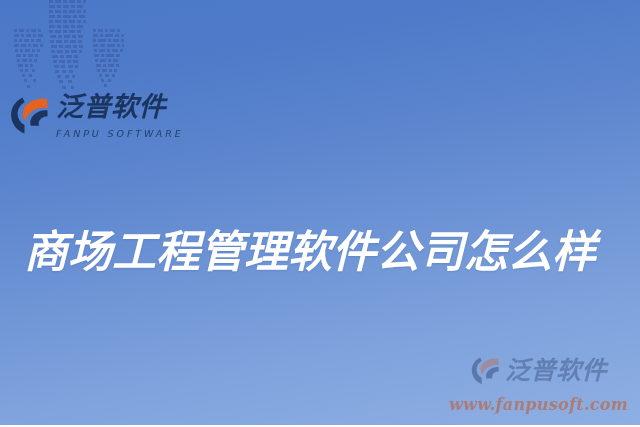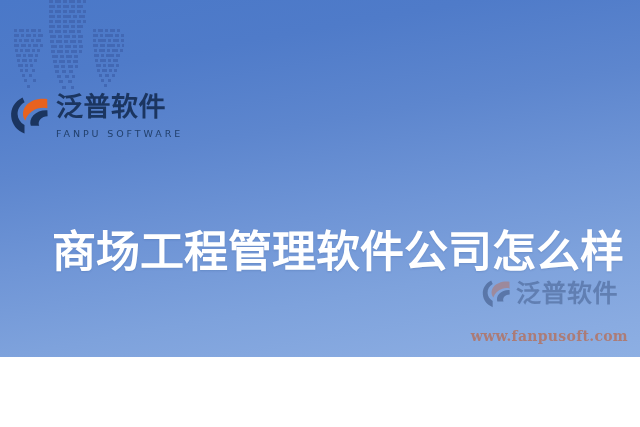--- a/index.html
+++ b/index.html
@@ -8,30 +8,31 @@
     padding: 0;
     background: #ffffff;
   }
   body {
     font-family: "DejaVu Sans", "Liberation Sans", sans-serif;
   }
 
   .banner {
     position: relative;
     width: 640px;
-    height: 357px;
+    height: 425px;
     overflow: hidden;
     background: linear-gradient(170deg,
         #4a78c8 0%,
         #4f7bc9 18%,
         #5d86ce 38%,
         #6f95d6 58%,
         #7ea2dc 76%,
         #89abe1 92%,
         #8dafe3 100%);
+    font-style: italic;
   }
 
   
   .skyline {
     position: absolute;
     left: 6px;
     top: -2px;
     width: 126px;
     height: 100px;
     pointer-events: none;
@@ -75,21 +76,21 @@
     font-weight: 400;
     color: #22406c;
     letter-spacing: 2.9px;
     white-space: nowrap;
     margin-top: 6px;
   }
 
   
   .headline {
     position: absolute;
-    left: 52px;
+    left: 24px;
     top: 196px;
     font-family: "DejaVu Sans", "Liberation Sans", sans-serif;
     font-size: 44px;
     line-height: 54px;
     font-weight: 700;
     color: #ffffff;
     letter-spacing: 0px;
     white-space: nowrap;
     text-shadow: 0 1px 2px rgba(40, 70, 130, 0.18);
   }
@@ -121,27 +122,27 @@
     font-family: "DejaVu Sans", "Liberation Sans", sans-serif;
     font-size: 25px;
     line-height: 28px;
     font-weight: 700;
     color: rgba(40, 62, 104, 0.46);
     letter-spacing: 0.5px;
     white-space: nowrap;
   }
   .wm-url {
     font-family: "DejaVu Serif", "Liberation Serif", serif;
-    font-size: 14px;
+    font-size: 16px;
     line-height: 17px;
     font-weight: 700;
     color: rgba(196, 92, 46, 0.72);
     letter-spacing: 0.3px;
     white-space: nowrap;
-    margin-top: 19px;
+    margin-top: 10px;
   }
 </style>
 </head>
 <body>
 
 <div class="banner">
 
   <div class="skyline">
     <svg width="126" height="100" viewBox="0 0 126 100" xmlns="http://www.w3.org/2000/svg">
       <g fill="#4268b4">

